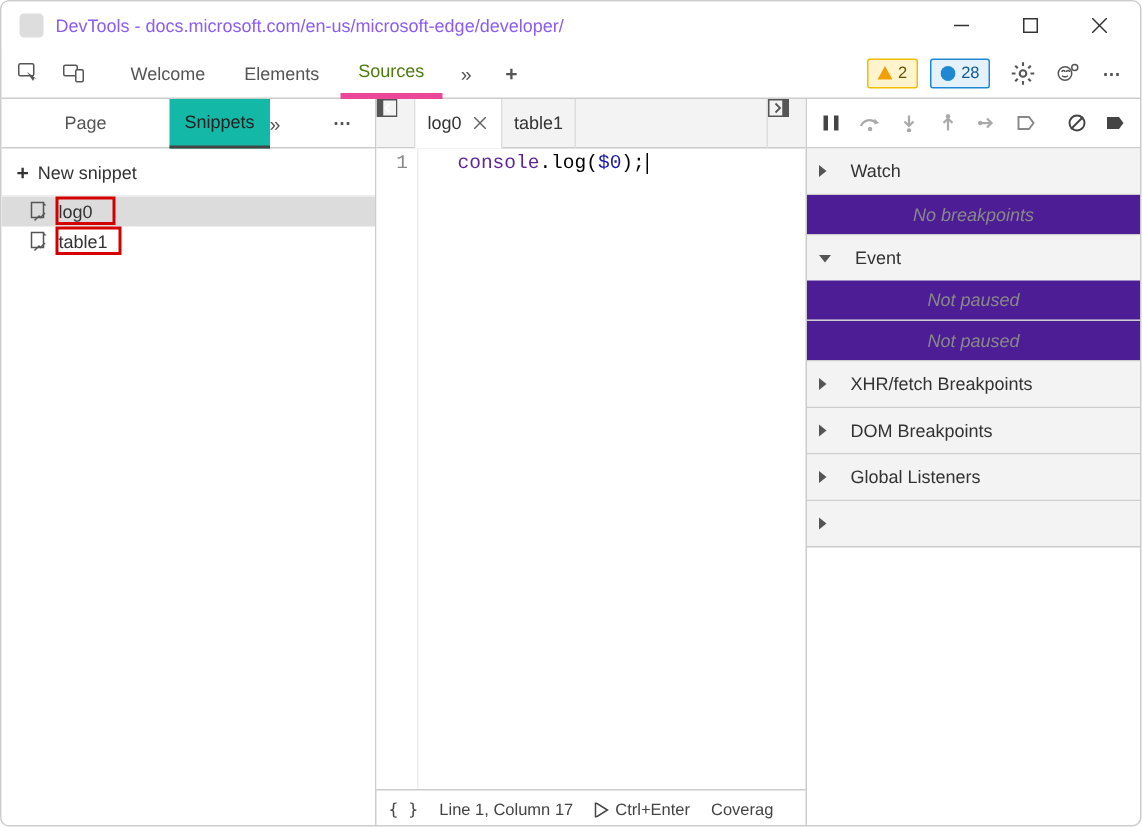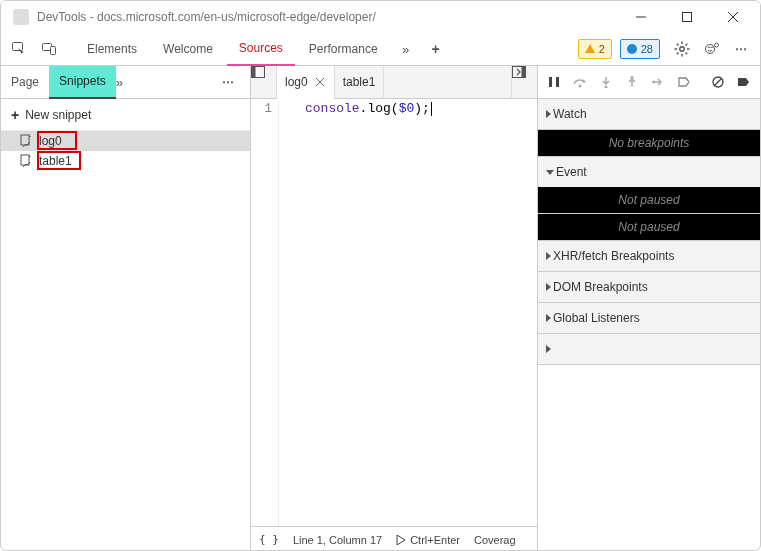--- a/index.html
+++ b/index.html
@@ -1,38 +1,38 @@
 <!DOCTYPE html>
 <html><head>
 <meta charset="utf-8">
 <style>
   * { box-sizing: border-box; margin: 0; padding: 0; }
   body { font-family: "Segoe UI", Arial, sans-serif; font-size: 12px; color: #333; background: #fff; width: 761px; height: 551px; overflow: hidden; border: 1px solid #ccc; border-radius: 6px; }
   
   
   .titlebar { height: 32px; display: flex; align-items: center; padding: 0 4px 0 12px; background: #fff; }
   .titlebar .app-icon { width: 16px; height: 16px; background: #ddd; border-radius: 3px; margin-right: 8px; }
-  .titlebar .title { flex: 1; font-size: 12px; color: #737373; }
+  .titlebar .title { flex: 1; font-size: 12px; color: #8b5cf6; }
   .titlebar .win-btn { width: 46px; height: 32px; display: flex; align-items: center; justify-content: center; cursor: pointer; }
   
   
   .topbar { height: 33px; display: flex; align-items: center; border-bottom: 1px solid #ccc; padding: 0 4px; gap: 2px; }
   .topbar .icon-btn { width: 28px; height: 28px; display: flex; align-items: center; justify-content: center; cursor: pointer; border-radius: 2px; }
   .topbar .tab { padding: 0 12px; height: 33px; display: flex; align-items: center; cursor: pointer; color: #555; font-size: 12px; }
-  .topbar .tab.active { color: #b91c1c; border-bottom: 2px solid #ec4899; height: 33px; }
+  .topbar .tab.active { color: #4d7c0f; border-bottom: 4px solid #ec4899; height: 33px; }
   .topbar .spacer { flex: 1; }
   .badge { display: flex; align-items: center; height: 20px; padding: 0 6px; border-radius: 2px; margin-right: 6px; font-size: 11px; gap: 4px; }
   .badge.warn { background: #fff4ce; border: 1px solid #f0c000; color: #6a5300; }
   .badge.info { background: #e6f2fb; border: 1px solid #1e88d2; color: #0a5999; }
   
   
   .left { width: 250px; display: flex; flex-direction: column; border-right: 1px solid #ccc; }
   .left-tabs { height: 33px; display: flex; align-items: center; border-bottom: 1px solid #ccc; }
-  .left-tabs .ltab { padding: 0 10px; height: 33px; display: flex; align-items: center; cursor: pointer; font-size: 12px; color: #555; }
-  .left-tabs .ltab.active { border-bottom: 2px solid #444; color: #222; background: #5eead4; }
+  .left-tabs .ltab { padding: 0 10px; height: 33px; display: flex; align-items: center; cursor: pointer; font-size: 12px; color: #555; margin-left: 32px; }
+  .left-tabs .ltab.active { border-bottom: 2px solid #444; color: #222; background: #14b8a6; }
   .left-tabs .spacer { flex: 1; }
   .new-snippet { height: 32px; display: flex; align-items: center; padding: 0 10px; gap: 6px; cursor: pointer; border-bottom: 1px solid #eee; }
   .snippet-list { flex: 1; background: #fff; }
   .snippet-item { height: 20px; display: flex; align-items: center; padding: 0 6px 0 18px; gap: 6px; cursor: pointer; font-size: 12px; position: relative; }
   .snippet-item.selected { background: #dcdcdc; }
   .snippet-item .file-icon { width: 14px; height: 14px; }
   .redbox { border: 2px solid #d40000; position: absolute; left: 36px; height: 19px; top: 0; }
   
   
   .mid { flex: 1; display: flex; flex-direction: column; border-right: 1px solid #ccc; min-width: 0; }
@@ -50,22 +50,22 @@
   .cursor { border-left: 1px solid #000; display:inline-block; height: 14px; vertical-align: middle; margin-left:1px;}
   
   .statusbar { height: 26px; border-top: 1px solid #ccc; display: flex; align-items: center; padding: 0 8px; gap: 14px; font-size: 11px; color: #444; }
   
   
   .right { width: 222px; display: flex; flex-direction: column; }
   .dbg-toolbar { height: 33px; display: flex; align-items: center; border-bottom: 1px solid #ccc; padding: 0 4px; gap: 2px; }
   .dbg-toolbar .dbtn { width: 24px; height: 24px; display:flex; align-items:center; justify-content:center; cursor:pointer; color:#888; }
   .dbg-toolbar .dbtn.primary { color:#333; }
   .section { border-bottom: 1px solid #ccc; }
-  .section-hdr { height: 30px; display: flex; align-items: center; padding: 0 8px; gap: 2px; cursor: pointer; font-size: 12px; background: #f3f3f3; }
-  .section-body { padding: 6px 0; text-align: center; color: #888; font-style: italic; font-size: 12px; background:#000000; }
+  .section-hdr { height: 30px; display: flex; align-items: center; padding: 0 8px; gap: 16px; cursor: pointer; font-size: 12px; background: #f3f3f3; }
+  .section-body { padding: 6px 0; text-align: center; color: #888; font-style: italic; font-size: 12px; background:#4c1d95; }
   
   .chev { width:0; height:0; display:inline-block; }
   .chev.right { border-top:4px solid transparent; border-bottom:4px solid transparent; border-left:5px solid #555; }
   .chev.down { border-left:4px solid transparent; border-right:4px solid transparent; border-top:5px solid #555; }
   
   .plus { font-size: 14px; font-weight: bold; }
   
   .main { display: flex; height: calc(551px - 32px - 33px); }
   .mid-wrap { flex:1; display:flex; min-width:0; }
   
@@ -102,24 +102,23 @@
         <path d="M7 7 l4 6 l1 -2 l2 1 z" fill="#555"></path>
       </svg>
   </div>
   <div class="icon-btn">
     <svg width="16" height="16">
         <rect x="1.5" y="2.5" width="9" height="7" rx="1" fill="none" stroke="#555"></rect>
         <rect x="9.5" y="5.5" width="5" height="8" rx="1" fill="#fff" stroke="#555"></rect>
       </svg>
   </div>
   <div style="width:8px"></div>
+  <div class="tab">Welcome</div>
   <div class="tab">Elements</div>
-  <div class="tab">Welcome</div>
   <div class="tab active">Sources</div>
-  <div class="tab">Performance</div>
   <div class="icon-btn">
       <span style="font-size:13px;color:#555">»</span>
     </div>
   <div class="icon-btn">
       <span class="plus" style="color:#555">+</span>
     </div>
   <div class="spacer"></div>
   <div class="badge warn">
     <svg width="10" height="10">
         <path d="M5 0 L10 9 L0 9 Z" fill="#f0a000"></path>

